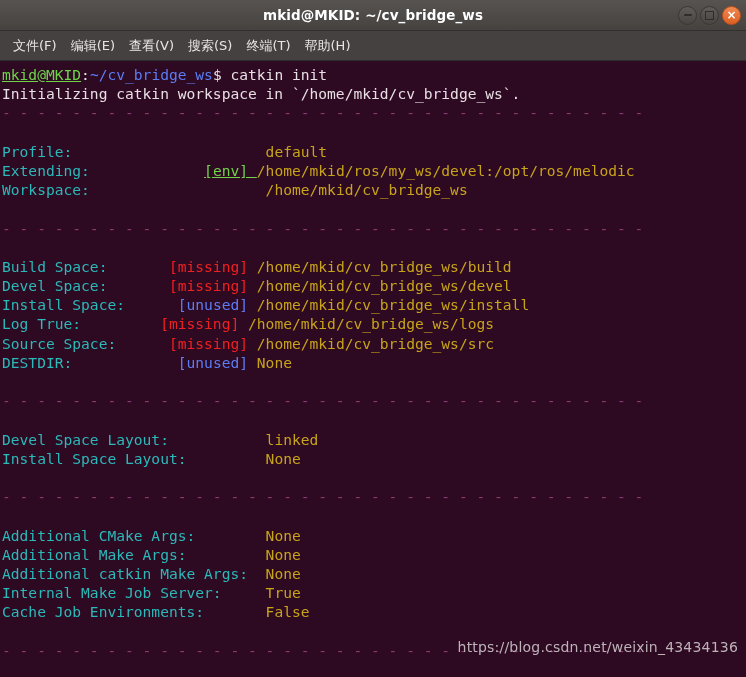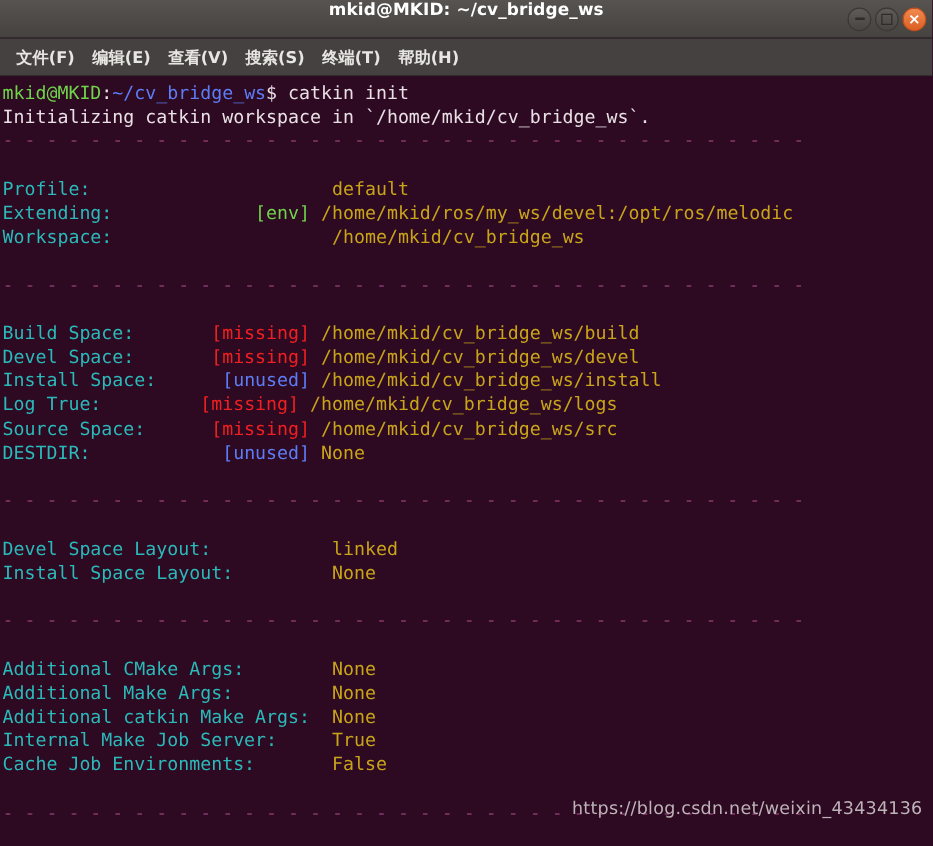--- a/index.html
+++ b/index.html
@@ -12,20 +12,21 @@
     height: 677px;
     overflow: hidden;
     font-family: "DejaVu Sans Mono", monospace;
   }
 
   
   .titlebar {
     height: 30px;
     background: linear-gradient(to bottom, #565350 0%, #454240 100%);
     display: flex;
+    align-items: center;
     justify-content: center;
     position: relative;
     border-bottom: 1px solid #32302e;
   }
   .titlebar-title {
     color: #ffffff;
     font-family: "DejaVu Sans", sans-serif;
     font-size: 13.5px;
     font-weight: bold;
     letter-spacing: 0.1px;
@@ -76,21 +77,20 @@
     align-items: center;
     padding-left: 6px;
     border-bottom: 1px solid #2f2d2c;
   }
   .menu-item {
     color: #e8e6e3;
     font-family: "DejaVu Sans", sans-serif;
     font-size: 13px;
     padding: 2px 7px;
     white-space: nowrap;
-    font-weight: bold;
   }
 
   
   .terminal {
     background: #2d0922;
     width: 746px;
     height: 618px;
     position: relative;
     padding: 4px 0 0 2px;
     box-sizing: border-box;
@@ -101,21 +101,21 @@
     font-size: 14.6px;
     line-height: 19.2px;
     height: 19.2px;
     white-space: pre;
     color: #e0d8dc;
     letter-spacing: 0px;
   }
   .line.blank { color: transparent; }
 
   
-  .c-green   { color: #6fd44a; }
+  .c-green   { color: #6fd44a; text-decoration: underline; }
   .c-white   { color: #e8e0e4; }
   .c-blue    { color: #5c7df5; text-align: center; }
   .c-cyan    { color: #2bb9b9; }
   .c-yellow  { color: #c8a41a; }
   .c-red     { color: #f02020; }
   .c-magenta { color: #8a3a6e; }
 
   .watermark {
     position: absolute;
     right: 8px;

